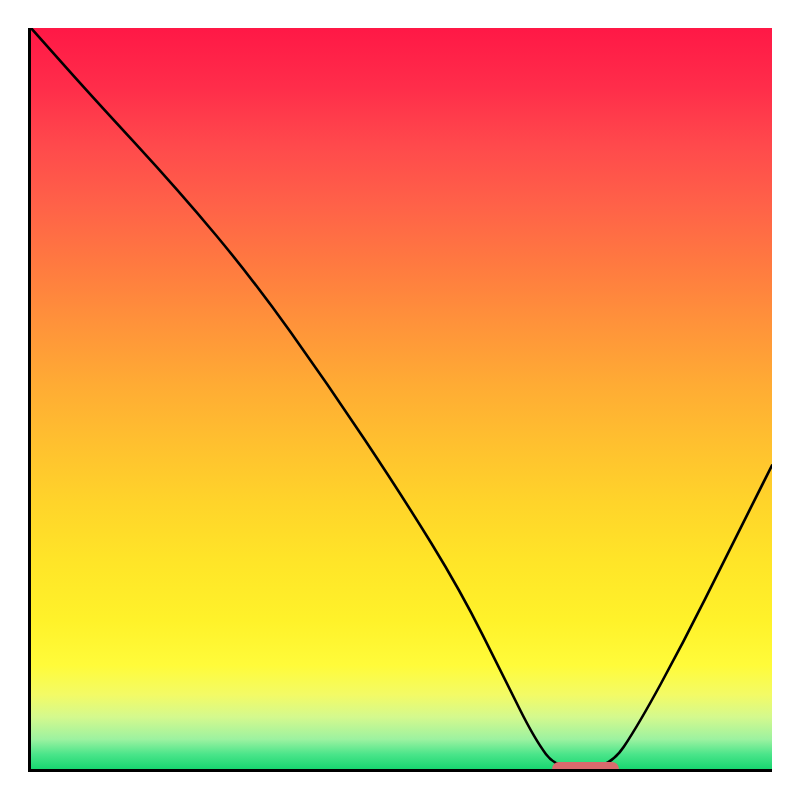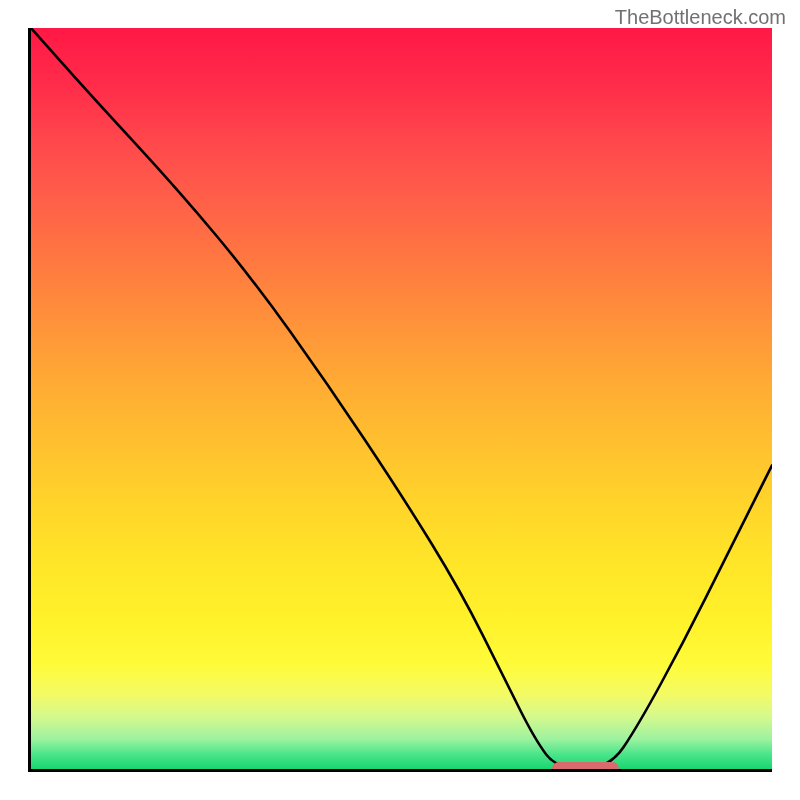--- a/index.html
+++ b/index.html
@@ -70,21 +70,20 @@
     border-radius: 8px;
     height: 14px;
     width: 64px;
     z-index: 5;
   }
 </style>
 </head>
 <body>
 
 <div class="container">
-  <div class="watermark">TheBottleneck.com</div>
 
   <div class="plot-area">
     <div class="gradient-bg"></div>
 
     <svg class="curve-svg" viewBox="0 0 744 744" preserveAspectRatio="none">
       <path id="curve-path" fill="none" stroke="#000" stroke-width="2.6" stroke-linecap="round" d="M 0.0 0.0 Q 0.0 0.0 29.8 33.5 Q 59.5 67.0 104.2 115.3 Q 148.8 163.7 186.0 208.3 Q 223.2 253.0 260.4 305.0 Q 297.6 357.1 334.8 412.9 Q 372.0 468.7 401.8 517.1 Q 431.5 565.4 453.8 610.1 Q 476.2 654.7 491.0 684.5 Q 505.9 714.2 517.1 729.1 Q 528.2 744.0 554.3 744.0 Q 580.3 744.0 595.2 721.7 Q 610.1 699.4 632.4 658.4 Q 654.7 617.5 677.0 572.9 Q 699.4 528.2 721.7 483.6 T 744.0 439.0"></path>
     </svg>
 
     <div class="marker" id="marker" style="left: 520.8px; width: 66.96px; bottom: -7px;"></div>
   </div>

